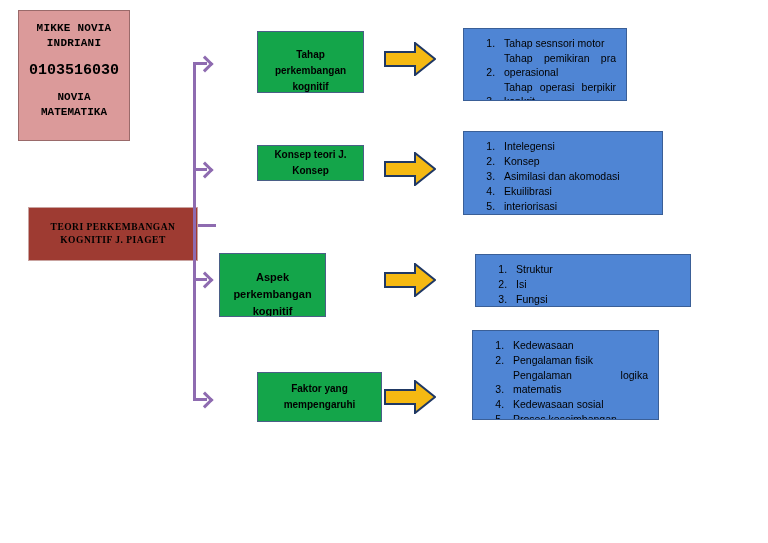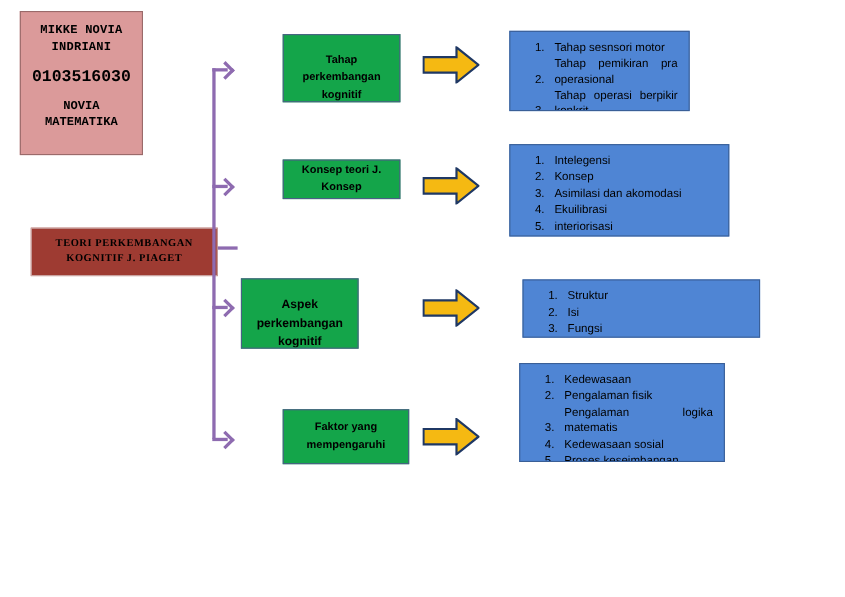--- a/index.html
+++ b/index.html
@@ -41,21 +41,21 @@
   .name-card .nm { letter-spacing: 0.2px; }
   .name-card .nim { margin-top: 12px; font-size: 15px; }
   .name-card .prodi { margin-top: 12px; }
 
   
   .root-box {
     position: absolute;
     left: 28px;
     top: 207px;
     width: 170px;
-    height: 44px;
+    height: 54px;
     background: #9E3B32;
     border: 1px solid #c9a3a0;
     box-sizing: border-box;
     display: flex;
     align-items: center;
     justify-content: center;
     text-align: center;
     font-family: "Liberation Serif", serif;
     font-weight: bold;
     font-size: 9.5px;
@@ -269,21 +269,21 @@
   </div>
 
   <div class="blue-box" style="left:475px; top:254px; width:216px; height:53px;">
     <ol>
       <li>Struktur</li>
       <li>Isi</li>
       <li>Fungsi</li>
     </ol>
   </div>
 
-  <div class="green-box gb-serif" style="left:219px; top:372px; width:115px; height:50px;">
+  <div class="green-box gb-serif" style="left:219px; top:372px; width:125px; height:50px;">
     <div class="inner">
       <div>Faktor yang</div>
       <div>mempengaruhi</div>
     </div>
   </div>
 
   <div class="arrow" style="left:384px; top:380px;">
     <svg width="52" height="34" viewBox="0 0 52 34">
       <polygon points="1,10 31,10 31,1 51,17 31,33 31,24 1,24" fill="#F5B912" stroke="#1F3864" stroke-width="2" stroke-linejoin="miter"></polygon>
     </svg>

